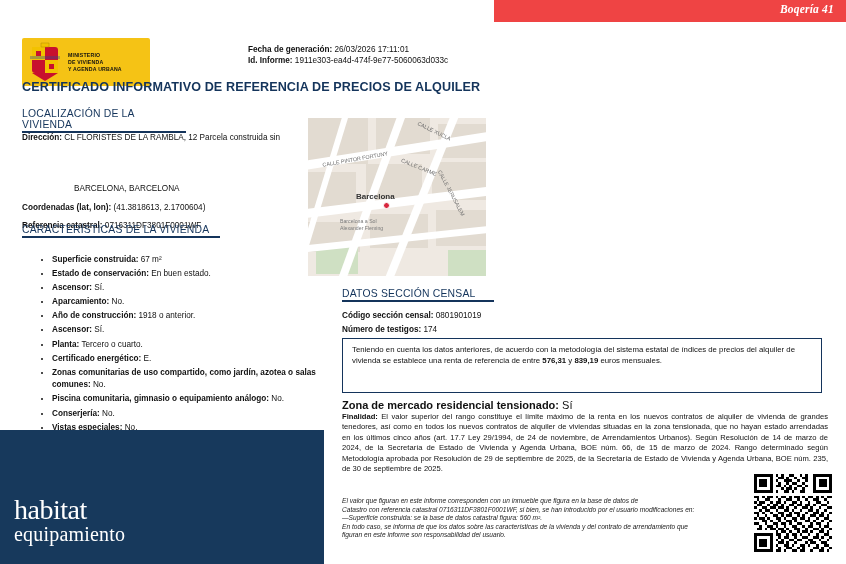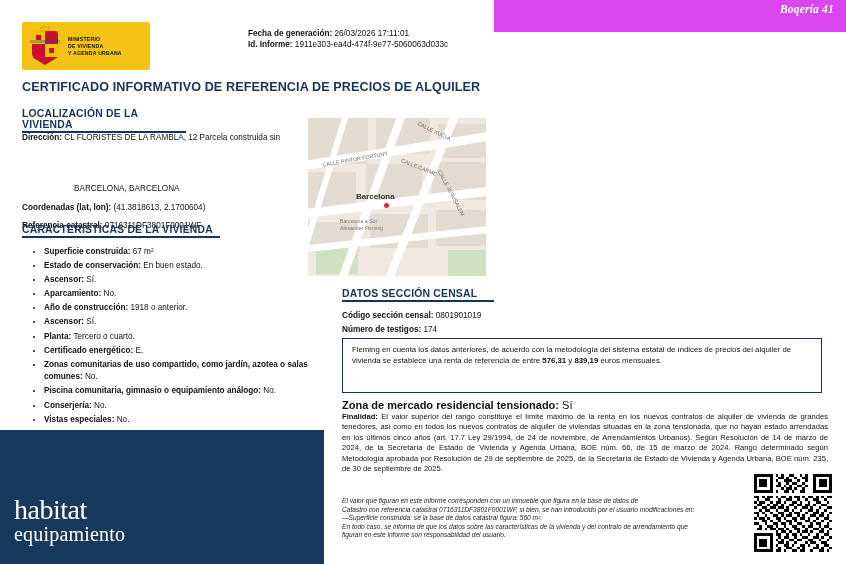--- a/index.html
+++ b/index.html
@@ -8,33 +8,33 @@
     width: 846px; height: 564px;
     font-family: "Liberation Sans", sans-serif;
     background: #ffffff;
     position: relative;
     overflow: hidden;
     color: #1a1a1a;
   }
 
   
   .top-bar {
-    position:absolute; left:494px; top:0; width:352px; height:32px;
-    background:#d946ef;
+    position:absolute; left:494px; top:0; width:352px; height:22px;
+    background:#ef4444;
   }
   .top-bar .brand {
     position:absolute; right:12px; top:3px;
     color:#ffffff; font-size:11.5px; font-style:italic; font-weight:bold;
     font-family:"Liberation Serif", serif;
     letter-spacing:.2px;
   }
 
   
   .header {
-    position:absolute; left:0; top:14px; width:738px; height:58px;
+    position:absolute; left:0; top:30px; width:738px; height:58px;
   }
   .ministry {
     position:absolute; left:22px; top:8px; width:128px; height:48px;
     background:#f5c315; border-radius:2px;
     display:flex; align-items:center; gap:6px; padding-left:6px;
   }
   .shield {
     width:34px; height:40px; position:relative; flex:0 0 auto;
   }
   .shield svg { display:block; }
@@ -51,21 +51,21 @@
   
   .doc-title {
     position:absolute; left:22px; top:80px;
     font-size:12.6px; font-weight:bold; color:#14345b;
     letter-spacing:.1px;
   }
 
   
   .sec-head {
     position:absolute;
-    font-size:10.4px; font-weight:bold; color:#14345b;
+    font-size:10.4px; font-weight:normal; color:#14345b;
     letter-spacing:.2px; padding-bottom:3px;
   }
   .sec-head::after {
     content:""; position:absolute; left:0; bottom:0; height:1.6px;
     background:#14345b; width:100%;
   }
 
   #loc-head { left:22px; top:108px; width:164px; }
   #car-head { left:22px; top:224px; width:198px; }
   #censal-head { left:342px; top:288px; width:152px; }
@@ -98,21 +98,21 @@
   .map-dot {
     position:absolute; width:7px; height:7px; border-radius:50%;
     background:#d7263d; border:1px solid #ffffff;
   }
   .map-sub { position:absolute; font-size:5.2px; color:#7a7a7a; line-height:7px; }
 
   
   .car-list {
     position:absolute; left:30px; top:246px; width:290px;
     font-size:8.2px; line-height:12.6px; color:#111;
-    padding-left:14px; margin:0;
+    padding-left:14px; margin:8px;
   }
   .car-list li { margin:0 0 1.5px 0; }
   .car-list li b { font-weight:bold; }
 
   
   .censal-block {
     position:absolute; left:342px; top:310px; width:470px;
     font-size:8.2px; line-height:12px; color:#111;
   }
   .censal-block .row { margin-bottom:2px; }
@@ -287,21 +287,21 @@
     <span>0801901019</span>
   </div>
   <div class="row">
     <b>Número de testigos:</b>
     <span>174</span>
   </div>
 </div>
 
 <div class="rango-box">
   <div class="rango-text">
-    <span>Fleming en cuenta los datos anteriores, de acuerdo con la metodología del sistema estatal de índices de precios del alquiler de vivienda se establece una renta de referencia de entre </span><b>576,31</b><span> y </span><b>839,19</b><span> euros mensuales.</span>
+    <span>Teniendo en cuenta los datos anteriores, de acuerdo con la metodología del sistema estatal de índices de precios del alquiler de vivienda se establece una renta de referencia de entre </span><b>576,31</b><span> y </span><b>839,19</b><span> euros mensuales.</span>
   </div>
 </div>
 
 <div class="zona-row">
   <b>Zona de mercado residencial tensionado:</b>
   <span>Sí</span>
 </div>
 
 <div class="finalidad">
   <b>Finalidad:</b><span> El valor superior del rango constituye el límite máximo de la renta en los nuevos contratos de alquiler de vivienda de grandes tenedores, así como en todos los nuevos contratos de alquiler de viviendas situadas en la zona tensionada, que no hayan estado arrendadas en los últimos cinco años (art. 17.7 Ley 29/1994, de 24 de noviembre, de Arrendamientos Urbanos). Según Resolución de 14 de marzo de 2024, de la Secretaría de Estado de Vivienda y Agenda Urbana, BOE núm. 66, de 15 de marzo de 2024. Rango determinado según Metodología aprobada por Resolución de 29 de septiembre de 2025, de la Secretaría de Estado de Vivienda y Agenda Urbana, BOE núm. 235, de 30 de septiembre de 2025.</span>

